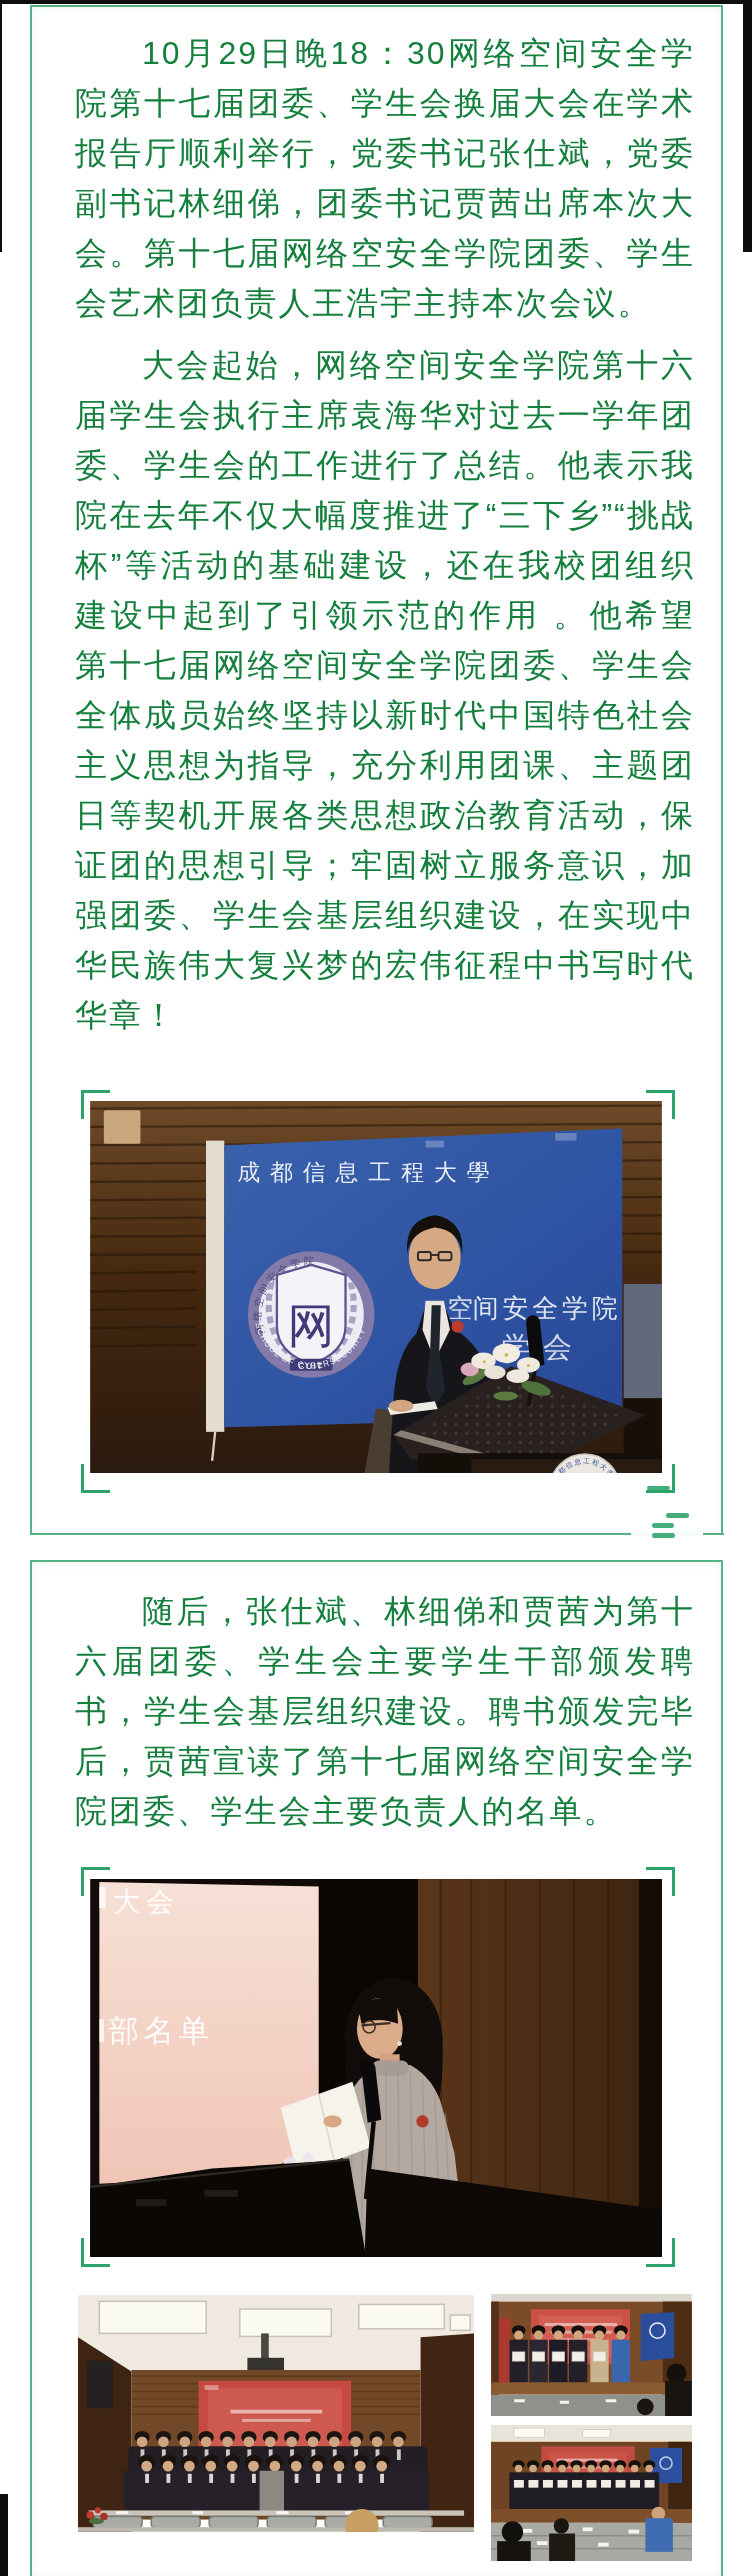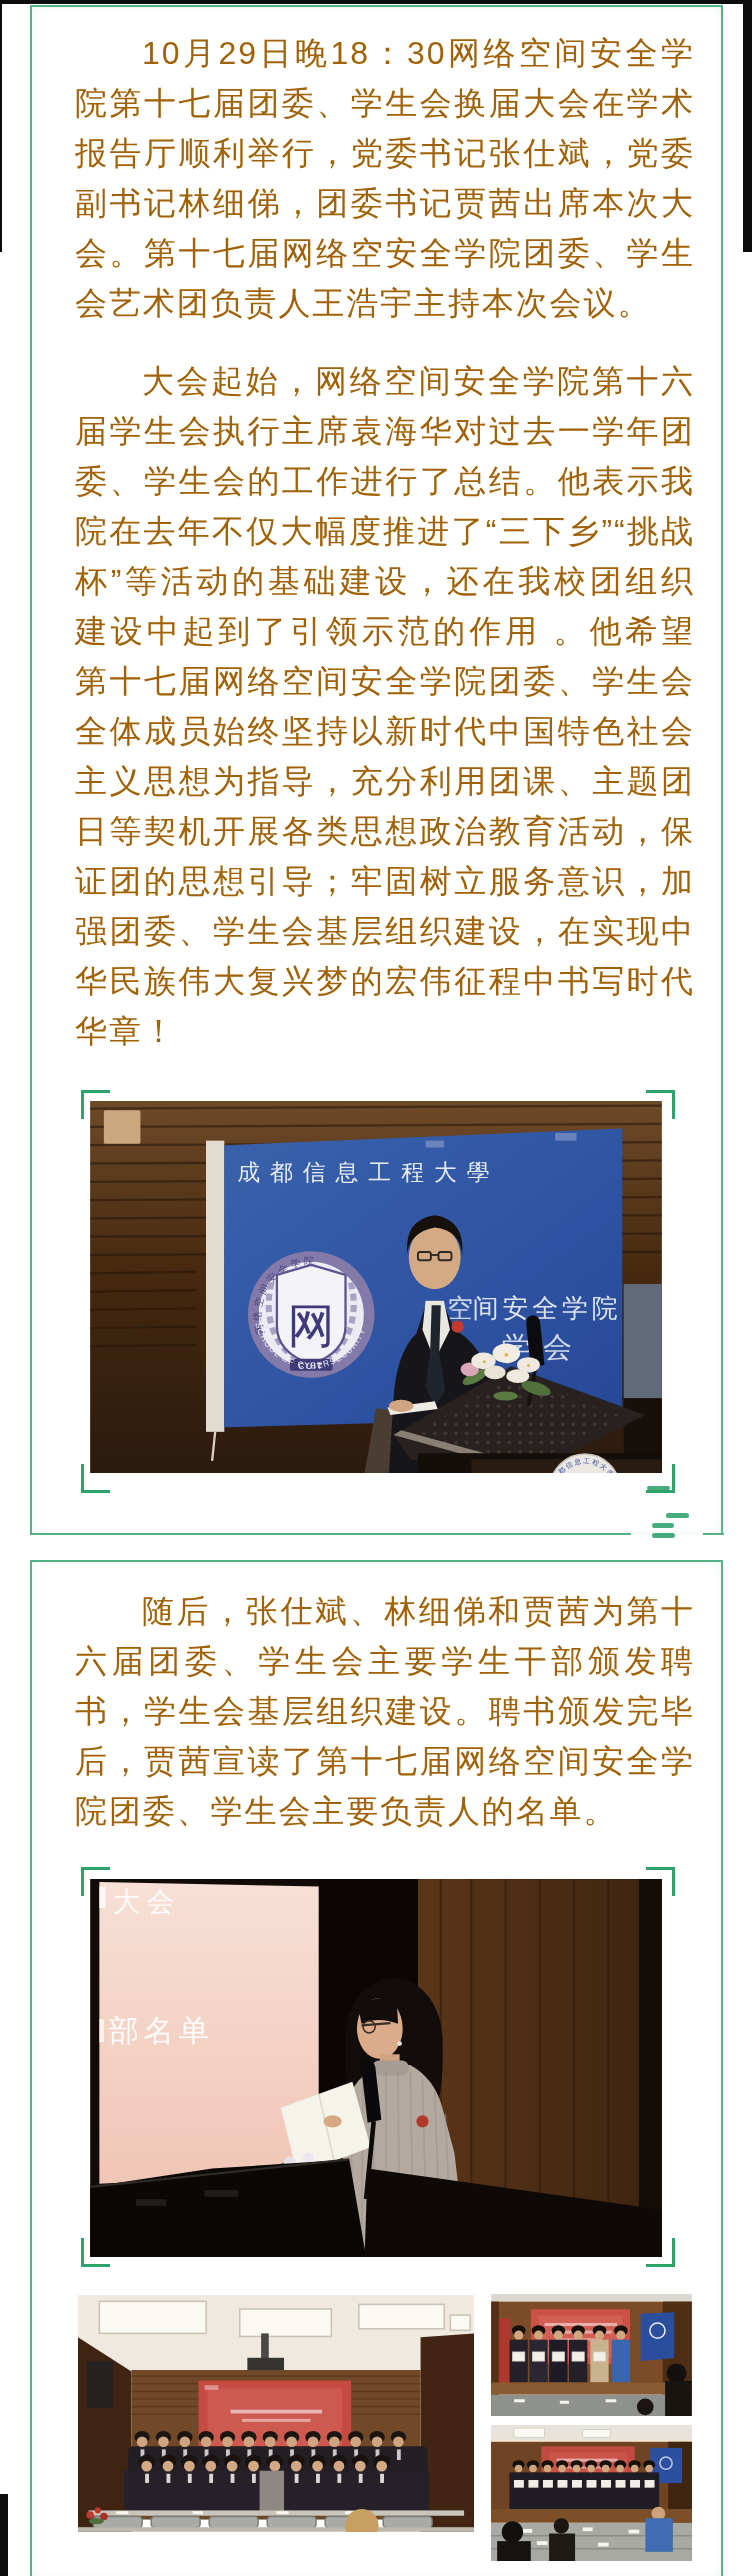--- a/index.html
+++ b/index.html
@@ -6,24 +6,24 @@
   .page{position:relative;width:752px;height:2576px;background:#ffffff;overflow:hidden;
         font-family:"Liberation Sans",sans-serif;}
   
   .edge{position:absolute;background:#0d0d0d;}
   
   .gbox{position:absolute;border:2.3px solid #54b286;box-shadow:inset 0 0 9.2px rgba(120,200,160,.15);}
   .gbox.no-bottom{border-bottom:none;}
   .gseg{position:absolute;background:#54b286;height:2.3px;}
   .gdash{position:absolute;background:#45ad7b;border-radius:2.3px;}
   
-  .article-text{position:absolute;left:75px;width:620px;color:#a16207;
+  .article-text{position:absolute;left:75px;width:620px;color:#15803d;
         font-size:32px;line-height:50px;letter-spacing:1.9px;text-align:justify;}
   .article-text p{margin:0;text-indent:67px;}
-  .article-text p + p{margin-top:28px;}
+  .article-text p + p{margin-top:12px;}
   
   .bframe{position:absolute;pointer-events:none;}
   .bframe i{position:absolute;width:26px;height:26px;border:0 solid #2ca36b;}
   .bframe .tl{left:0;top:0;border-top-width:3.8px;border-left-width:3.8px;}
   .bframe .tr{right:0;top:0;border-top-width:3.8px;border-right-width:3.8px;}
   .bframe .bl{left:0;bottom:0;border-bottom-width:3.8px;border-left-width:3.8px;}
   .bframe .br{right:0;bottom:0;border-bottom-width:3.8px;border-right-width:3.8px;}
   .photo{position:absolute;display:block;}
 </style>
 </head>

